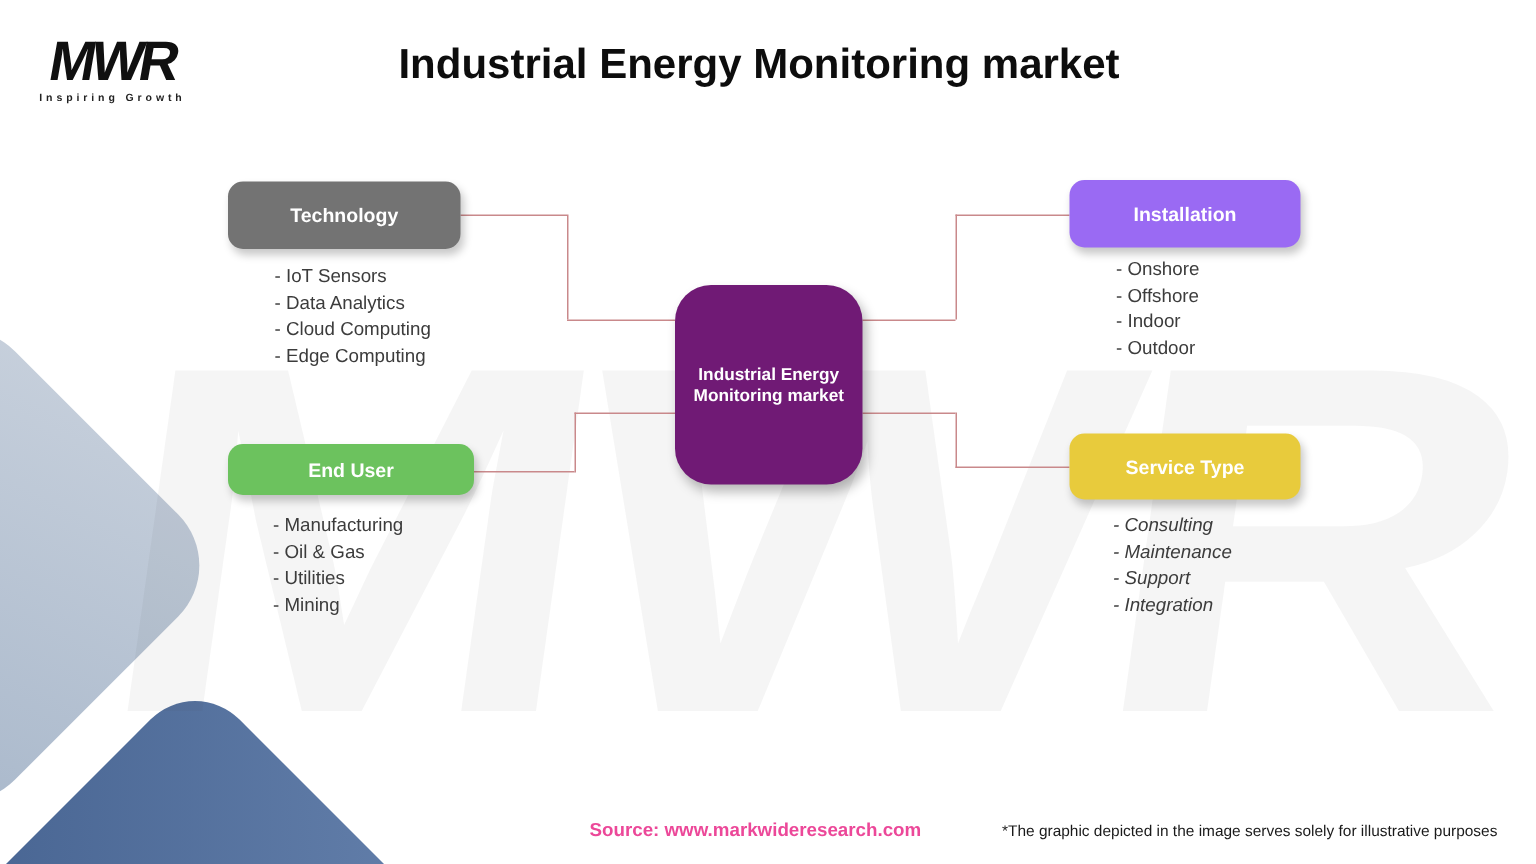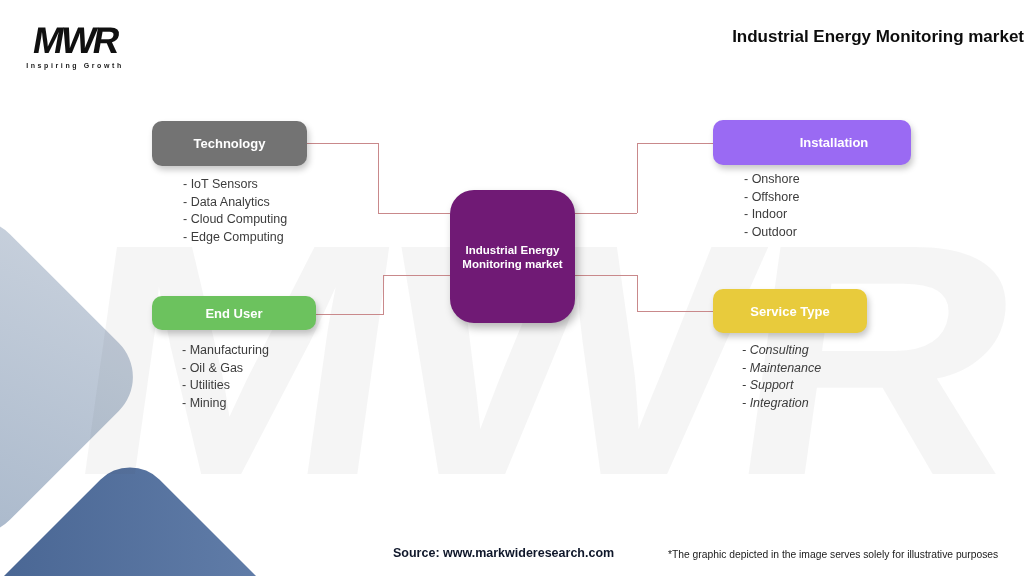--- a/index.html
+++ b/index.html
@@ -30,54 +30,54 @@
   }
   
   .logo{position:absolute; left:20px; top:22px; width:110px; text-align:center; z-index:3;}
   .logo-mark{
     font-size:37px; font-weight:900; letter-spacing:-3px; color:#101010;
     transform:skewX(-10deg); line-height:38px;
   }
   .logo-name{font-size:11.5px; font-weight:bold; color:#141414; letter-spacing:0.2px; margin-top:-2px;}
   .logo-tagline{font-size:7px; font-weight:bold; color:#222; letter-spacing:2.6px; margin-top:2px;}
   .title{
-    position:absolute; left:0; right:0; top:27px; text-align:right;
-    font-size:17px; font-weight:bold; color:#0d0d0d; z-index:3;
+    position:absolute; left:0; right:12px; top:27px; text-align:center;
+    font-size:28px; font-weight:bold; color:#0d0d0d; z-index:3;
   }
   
   .seg{position:absolute; background:#c9898b; z-index:2;}
   
   .cat-box{
     position:absolute; border-radius:10px; display:flex; align-items:center; justify-content:center;
     color:#ffffff; font-size:13px; font-weight:bold; z-index:3;
     box-shadow:2px 4px 6px rgba(0,0,0,0.22);
   }
   .box-technology{left:152px; top:121px; width:155px; height:45px; background:#737373;}
-  .box-installation{left:713px; top:120px; width:154px; height:45px; background:#9a6af3;padding-left:44px;}
+  .box-installation{left:713px; top:120px; width:154px; height:45px; background:#9a6af3;}
   .box-enduser{left:152px; top:296px; width:164px; height:34px; background:#6cc25e;}
   .box-servicetype{left:713px; top:289px; width:154px; height:44px; background:#e8cb3c;}
   .center-node{
     position:absolute; left:450px; top:190px; width:125px; height:133px;
     background:#701a75; border-radius:24px; z-index:3;
     display:flex; flex-direction:column; align-items:center; justify-content:center;
     color:#ffffff; font-size:11.5px; font-weight:bold; line-height:14px; text-align:center;
     box-shadow:3px 5px 8px rgba(0,0,0,0.28);
   }
   
   .item-list{
     position:absolute; margin:0; padding:0; list-style:none; z-index:3;
     font-size:12.5px; line-height:17.6px; color:#3c3c3c;
   }
   .list-technology{left:183px; top:176px;}
   .list-installation{left:744px; top:171px;}
   .list-enduser{left:182px; top:342px;}
   .list-servicetype{left:742px; top:342px;font-style:italic;}
   
   .source{
-    position:absolute; left:393px; top:546px; font-size:12.5px; font-weight:bold; color:#0f172a; z-index:3;
+    position:absolute; left:393px; top:546px; font-size:12.5px; font-weight:bold; color:#ec4899; z-index:3;
   }
   .disclaimer{
     position:absolute; left:668px; top:549px; font-size:10.3px; color:#1a1a1a; z-index:3;
   }
 </style>
 </head>
 <body>
 
 <div class="canvas">
 

